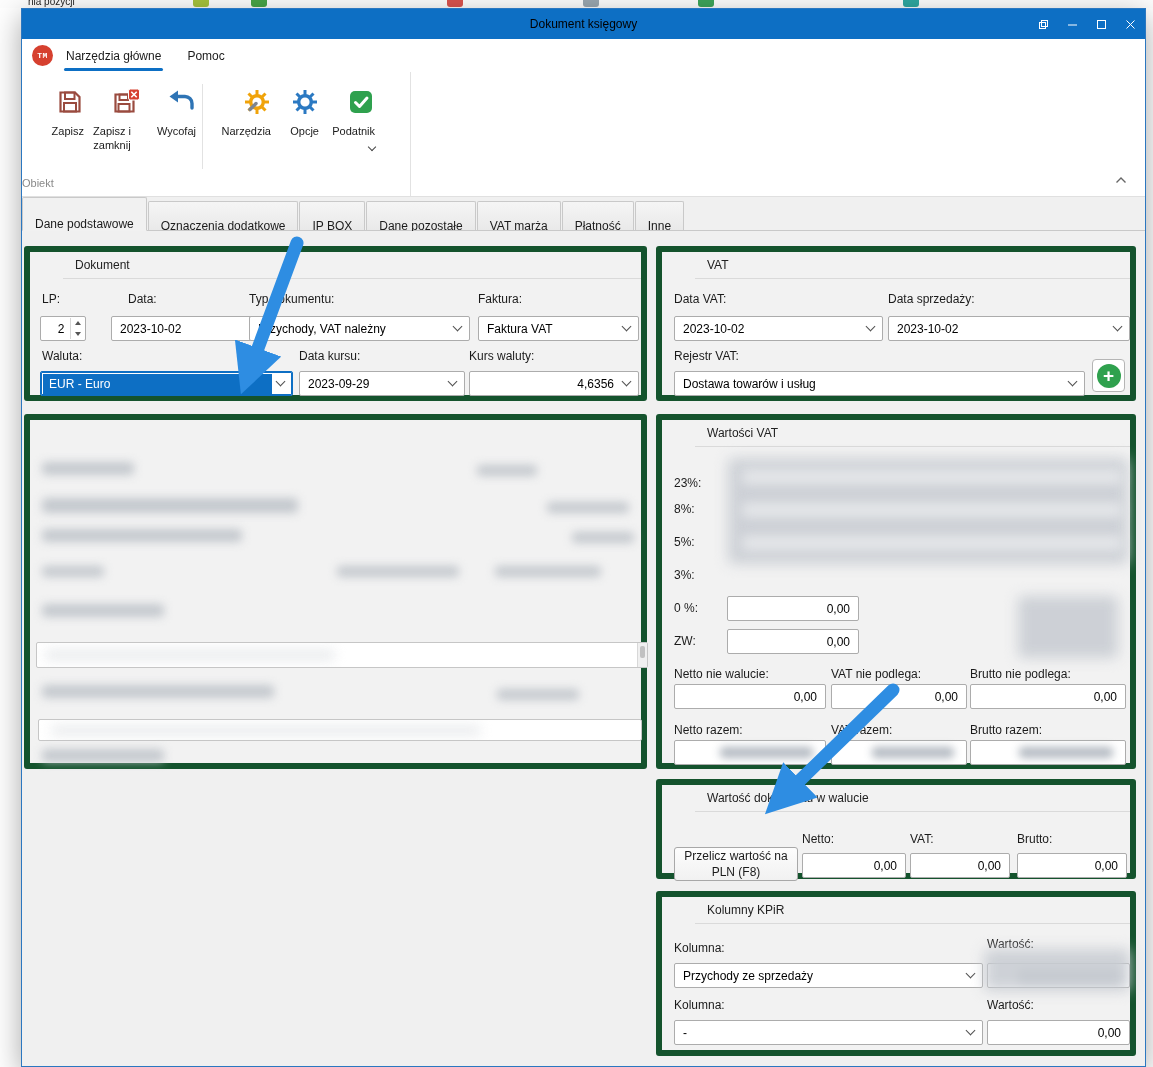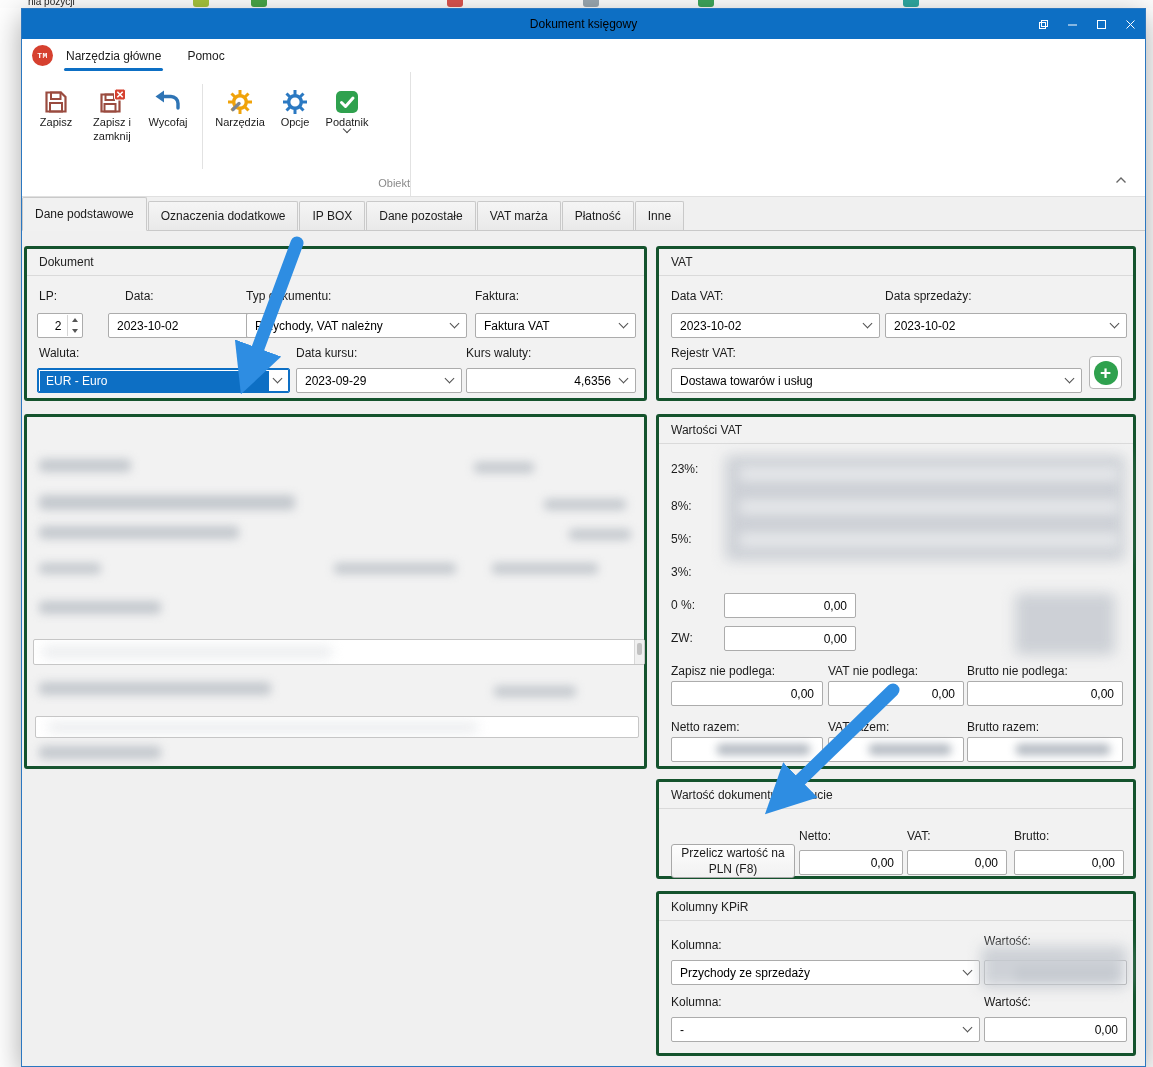--- a/index.html
+++ b/index.html
@@ -28,41 +28,41 @@
   .tm-badge { width:21px; height:21px; border-radius:50%; background:var(--danger,#c4322e); color:#fff;
               font-size:8px; font-weight:bold; display:flex; align-items:center; justify-content:center; letter-spacing:.5px;font-family:Liberation Mono, monospace; }
   .menu-tab { padding:9px 13px 8px; font-size:12px; position:relative; color:#1b1b1b; }
   .menu-tab.active::after { content:""; position:absolute; left:11px; right:11px; bottom:0; height:3px;
                             background:var(--accent,#0d6fc4); border-radius:2px; }
 
   
   .ribbon { flex:0 0 125px; background:#fff; position:relative; display:flex; border-bottom:1px solid #e0e0e0; }
   .ribbon-group { width:389px; border-right:1px solid #e2e2e2; display:flex; flex-direction:column; }
   .ribbon-buttons { flex:1; display:flex; align-items:flex-start; padding:16px 0 0 6px; }
-  .rb { width:56px; display:flex; flex-direction:column; align-items:center; }
+  .rb { width:56px; display:flex; flex-direction:column; align-items:flex-end; gap:9px; }
   .rb .icon { width:28px; height:28px; }
   .rb .icon svg { width:28px; height:28px; display:block; }
   .rb .lbl { font-size:11px; text-align:center; line-height:1.25; color:#1b1b1b; }
   .rb-sep { width:1px; background:#e2e2e2; align-self:stretch; margin:-4px 6px 6px 6px; }
-  .group-label { text-align:right; color:#8a8a8a; font-size:11px; padding:2px 0 7px; }
+  .group-label { text-align:left; color:#8a8a8a; font-size:11px; padding:2px 0 7px; }
   .ribbon-collapse { position:absolute; right:18px; bottom:9px; cursor:default; }
 
   .chev-sm { display:inline-block; width:6px; height:6px; border-right:1.4px solid #444; border-bottom:1.4px solid #444;
              transform:rotate(45deg); margin-top:-4px; }
 
   
   .tabstrip { flex:0 0 34px; background:#f0f0f0; display:flex; align-items:flex-end; border-bottom:1px solid #c9c9c9; }
   .tab { border:1px solid #c9c9c9; border-bottom:none; border-radius:2px 2px 0 0; margin-right:1px;
-         background:linear-gradient(#f5f5f5,#e9e9e9); padding:0 12px; height:29px; line-height:28px; font-size:12px; white-space:nowrap; }
+         background:linear-gradient(#f5f5f5,#e9e9e9); padding:10px 12px; height:29px; line-height:28px; font-size:12px; white-space:nowrap; }
   .tab.active { background:#f1f1f1; height:34px; line-height:33px; margin-bottom:-1px; border-bottom:1px solid #f1f1f1; }
 
   
   .content { flex:1; position:relative; background:#f0f0f0; }
 
-  .gbox { position:absolute; border:3px solid #14532d; border-radius:3px; background:#f2f2f2; }
+  .gbox { position:absolute; border:6px solid #14532d; border-radius:3px; background:#f2f2f2;padding-left:33px; }
   .gbox-title { height:27px; line-height:26px; padding:0 12px; font-size:12px; color:#222; border-bottom:1px solid #dadada; }
 
   .flabel { position:absolute; font-size:12px; color:#1b1b1b; white-space:nowrap; }
 
   .field { position:absolute; height:25px; background:#fff; border:1px solid #acacac; border-radius:2px;
            display:flex; align-items:center; font-size:12px; color:#000; }
   .field .fval { padding-left:8px; }
   .field.num { justify-content:flex-end; }
   .field.num .fval { padding:0 8px 0 0; }
 
@@ -365,41 +365,41 @@
           <i class="chev"></i>
       </div>
       <div class="plus-btn" style="left:430px;top:107px">
         <span class="plus-circle">+</span>
       </div>
     </div>
 
     <div class="gbox" style="left:634px;top:183px;width:480px;height:355px">
       <div class="gbox-title">Wartości VAT</div>
 
-      <span class="flabel" style="left:12px;top:45px">23%:</span>
+      <span class="flabel" style="left:12px;top:56px">23%:</span>
       <span class="flabel" style="left:12px;top:82px">8%:</span>
       <span class="flabel" style="left:12px;top:115px">5%:</span>
       <span class="flabel" style="left:12px;top:148px">3%:</span>
       <span class="flabel" style="left:12px;top:181px">0 %:</span>
       <span class="flabel" style="left:12px;top:214px">ZW:</span>
 
       <span class="blob dark" style="left:66px;top:38px;width:400px;height:106px"></span>
       <span class="blob light" style="left:80px;top:50px;width:380px;height:14px"></span>
       <span class="blob light" style="left:80px;top:83px;width:380px;height:14px"></span>
       <span class="blob light" style="left:80px;top:116px;width:380px;height:14px"></span>
       <span class="blob dark" style="left:356px;top:176px;width:100px;height:62px"></span>
 
       <div class="field num" style="left:65px;top:176px;width:132px">
         <span class="fval">0,00</span>
       </div>
       <div class="field num" style="left:65px;top:209px;width:132px">
         <span class="fval">0,00</span>
       </div>
 
-      <span class="flabel" style="left:12px;top:247px">Zapisz nie podlega:</span>
+      <span class="flabel" style="left:12px;top:247px">Netto nie walucie:</span>
       <span class="flabel" style="left:169px;top:247px">VAT nie podlega:</span>
       <span class="flabel" style="left:308px;top:247px">Brutto nie podlega:</span>
 
       <div class="field num" style="left:12px;top:264px;width:152px">
           <span class="fval">0,00</span>
         </div>
       <div class="field num" style="left:169px;top:264px;width:136px">
           <span class="fval">0,00</span>
         </div>
       <div class="field num" style="left:308px;top:264px;width:156px">

